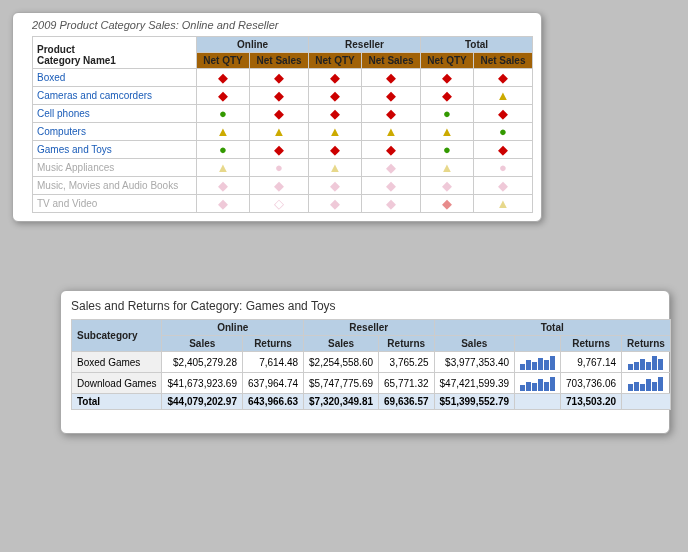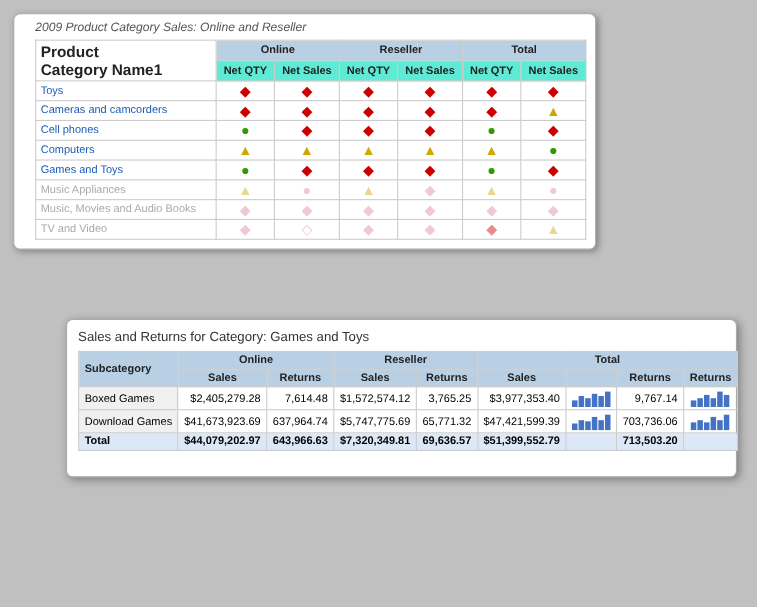--- a/index.html
+++ b/index.html
@@ -41,21 +41,21 @@
     }
 
     table.main-table th, table.main-table td {
       border: 1px solid #ccc;
       padding: 2px 4px;
       text-align: center;
       white-space: nowrap;
     }
 
     table.main-table th {
-      background: #5eead4;
+      background: #a16207;
       font-weight: bold;
       color: #222;
     }
 
     table.main-table th.group-header {
       background: #b8cfe4;
       font-size: 10px;
     }
 
     table.main-table td.category-name {
@@ -180,37 +180,37 @@
     }
   </style>
 </head>
 <body>
 
 <div class="report-panel-top">
   <div class="report-title">2009 Product Category Sales: Online and Reseller</div>
   <table class="main-table">
     <thead>
       <tr>
-        <th rowspan="2" style="text-align:left; vertical-align:bottom; background:white; font-weight:bold; font-size:14px; min-width:80px;">Product<br>Category Name1</th>
+        <th rowspan="2" style="text-align:left; vertical-align:bottom; background:white; font-weight:bold; font-size:10px; min-width:80px;">Product<br>Category Name1</th>
         <th colspan="2" class="group-header">Online</th>
         <th colspan="2" class="group-header">Reseller</th>
         <th colspan="2" class="group-header">Total</th>
       </tr>
       <tr>
         <th>Net QTY</th>
         <th>Net Sales</th>
         <th>Net QTY</th>
         <th>Net Sales</th>
         <th>Net QTY</th>
         <th>Net Sales</th>
       </tr>
     </thead>
     <tbody id="top-table-body">
     <tr>
-          <td class="category-name">Toys</td>
+          <td class="category-name">Boxed</td>
           <td class="shape-cell"><span class="diamond-red">◆</span></td>
           <td class="shape-cell"><span class="diamond-red">◆</span></td>
           <td class="shape-cell"><span class="diamond-red">◆</span></td>
           <td class="shape-cell"><span class="diamond-red">◆</span></td>
           <td class="shape-cell"><span class="diamond-red">◆</span></td>
           <td class="shape-cell"><span class="diamond-red">◆</span></td>
         </tr>
         <tr>
           <td class="category-name">Cameras and camcorders</td>
           <td class="shape-cell"><span class="diamond-red">◆</span></td>
@@ -297,21 +297,21 @@
         <th></th>
         <th>Returns</th>
         <th>Returns</th>
       </tr>
     </thead>
     <tbody id="detail-table-body">
     <tr>
           <td class="label-cell">Boxed Games</td>
           <td>$2,405,279.28</td>
           <td>7,614.48</td>
-          <td>$1,572,574.12</td>
+          <td>$2,254,558.60</td>
           <td>3,765.25</td>
           <td>$3,977,353.40</td>
           <td>
             <div class="spark-bar-container">
               <div class="spark-bar" style="height: 6px;"></div>
               <div class="spark-bar" style="height: 10px;"></div>
               <div class="spark-bar" style="height: 8px;"></div>
               <div class="spark-bar" style="height: 12px;"></div>
               <div class="spark-bar" style="height: 10px;"></div>
               <div class="spark-bar" style="height: 14px;"></div>

